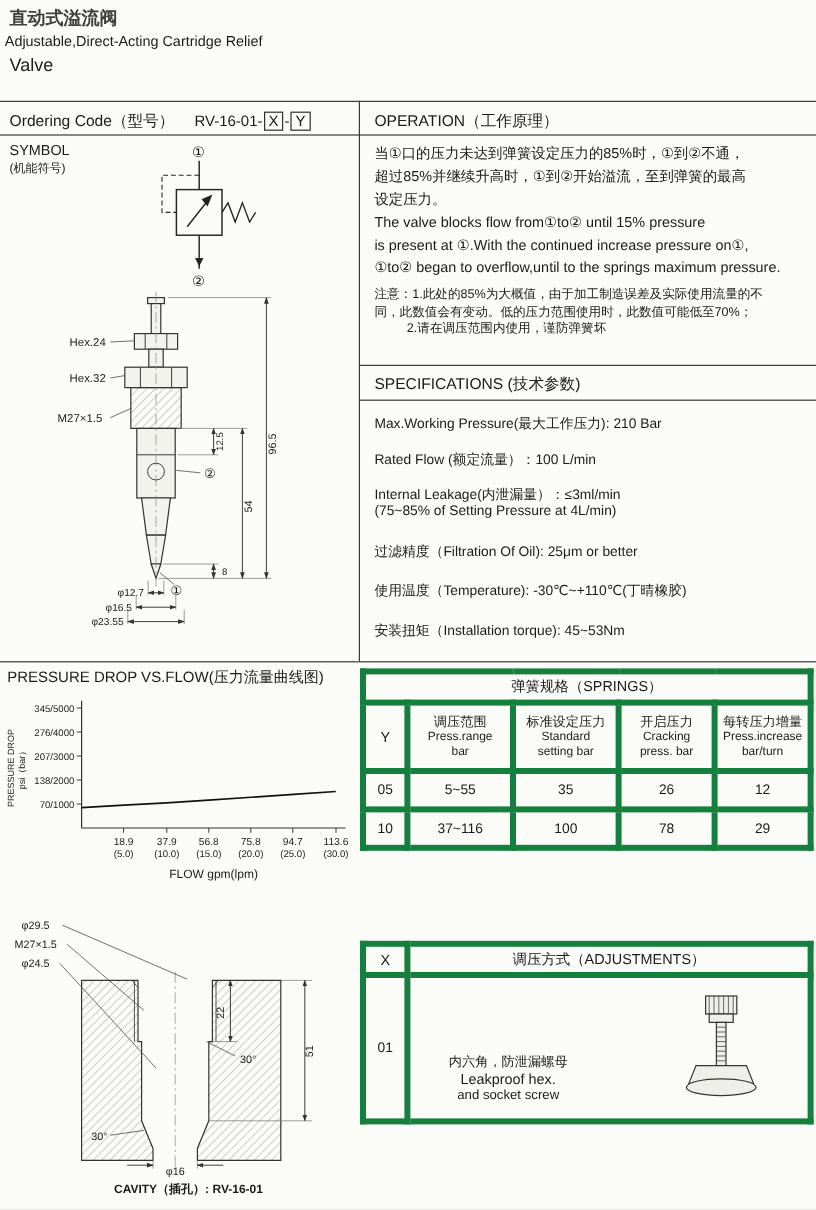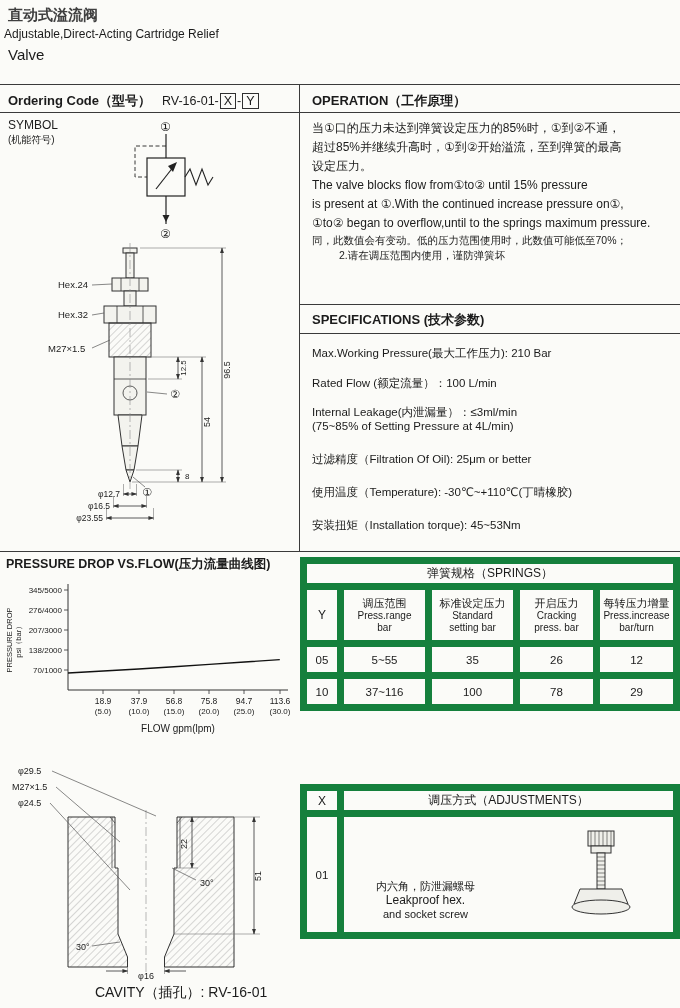--- a/index.html
+++ b/index.html
@@ -3,24 +3,24 @@
 <meta charset="utf-8">
 <style>
 *{margin:0;padding:0;box-sizing:border-box}
 html,body{background:#d8d8d8}
 .page{position:relative;width:680px;height:1008px;background:#fbfbf8;font-family:"Liberation Sans","DejaVu Sans",sans-serif;color:#1b1b1b;overflow:hidden}
 .abs{position:absolute}
 .hline{position:absolute;height:1px;background:#3a3a3a}
 .vline{position:absolute;width:1px;background:#3a3a3a}
 svg.draw{position:absolute;overflow:visible}
 svg text{font-family:"Liberation Sans","DejaVu Sans",sans-serif;fill:#1b1b1b}
-.sec-title{font-size:13px;font-weight:bold;white-space:nowrap}
+.sec-title{font-size:13px;font-weight:normal;white-space:nowrap}
 .code-box{display:inline-block;border:1px solid #2f2f2f;padding:0 3px;margin:0 1px;line-height:14px}
 table.grid{position:absolute;border-collapse:collapse;table-layout:fixed;background:#fbfbf8}
-table.grid td{border:7px solid #15803d;text-align:center;vertical-align:middle;padding:0;font-size:11.5px}
+table.grid td{border:5px solid #15803d;text-align:center;vertical-align:middle;padding:0;font-size:11.5px}
 .cn{font-size:11px;line-height:14px}
 .en{font-size:10px;line-height:12px}
 .op-line{font-size:12px;line-height:19px;white-space:nowrap}
 .op-note{font-size:10.5px;line-height:14.5px;white-space:nowrap}
 .spec-item{position:absolute;left:0;font-size:11.5px;white-space:nowrap}
 </style>
 </head>
 <body>
 
 <div class="page">
@@ -51,20 +51,21 @@
   <div class="abs" style="left:162px;top:93px;font-size:12.5px;white-space:nowrap"><span>RV-16-01-</span><span class="code-box">X</span><span>-</span><span class="code-box">Y</span></div>
 
   <div class="abs sec-title" style="left:312px;top:92px">OPERATION（工作原理）</div>
   <div class="abs" style="left:312px;top:119px;width:366px">
     <div class="op-line">当①口的压力未达到弹簧设定压力的85%时，①到②不通，</div>
     <div class="op-line">超过85%并继续升高时，①到②开始溢流，至到弹簧的最高</div>
     <div class="op-line">设定压力。</div>
     <div class="op-line">The valve blocks flow from①to② until 15% pressure</div>
     <div class="op-line">is present at ①.With the continued increase pressure on①,</div>
     <div class="op-line">①to② began to overflow,until to the springs maximum pressure.</div>
+    <div class="op-note" style="margin-top:5px">注意：1.此处的85%为大概值，由于加工制造误差及实际使用流量的不</div>
     <div class="op-note">同，此数值会有变动。低的压力范围使用时，此数值可能低至70%；</div>
     <div class="op-note" style="padding-left:27px">2.请在调压范围内使用，谨防弹簧坏</div>
   </div>
 
   <div class="abs sec-title" style="left:312px;top:311px">SPECIFICATIONS (技术参数)</div>
   <div class="abs" style="left:312px;top:344px;width:366px;height:206px">
     <div class="spec-item" style="top:2px">Max.Working Pressure(最大工作压力): 210 Bar</div>
     <div class="spec-item" style="top:32px">Rated Flow (额定流量）：100 L/min</div>
     <div class="spec-item" style="top:61px">Internal Leakage(内泄漏量）：≤3ml/min</div>
     <div class="spec-item" style="top:76px">(75~85% of Setting Pressure at 4L/min)</div>
@@ -329,15 +330,15 @@
     </g>
     <text x="12" y="12" font-size="9">φ29.5</text>
     <text x="6" y="28" font-size="9">M27×1.5</text>
     <text x="12" y="44" font-size="9">φ24.5</text>
     <text x="181" y="82" font-size="9" text-anchor="middle" transform="rotate(-90 181 82)">22</text>
     <text x="194" y="124" font-size="9">30°</text>
     <text x="255" y="114" font-size="9" text-anchor="middle" transform="rotate(-90 255 114)">51</text>
     <text x="70" y="188" font-size="9">30°</text>
     <text x="140" y="217" font-size="9" text-anchor="middle">φ16</text>
   </svg>
-  <div class="abs" style="left:95px;top:984px;font-size:14px;font-weight:normal">CAVITY（插孔）: RV-16-01</div>
+  <div class="abs" style="left:95px;top:984px;font-size:10px;font-weight:bold">CAVITY（插孔）: RV-16-01</div>
 
 </div>
 
 </body></html>

